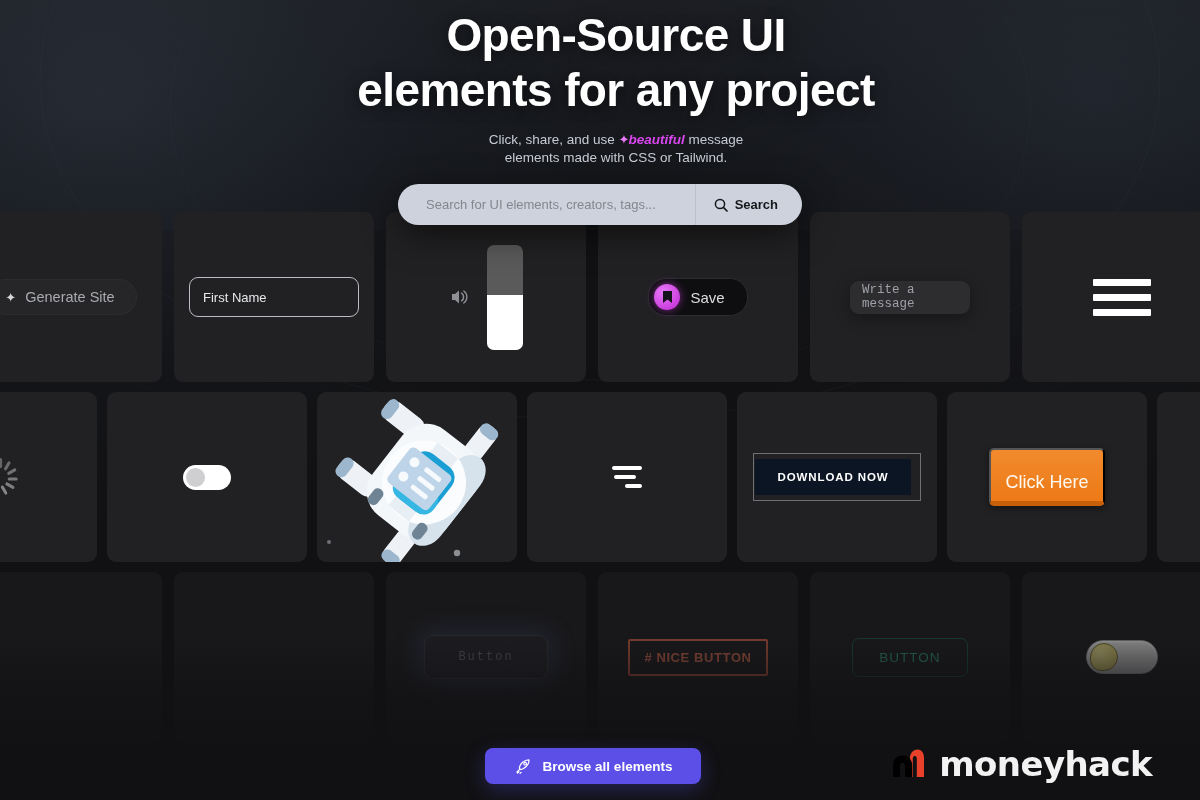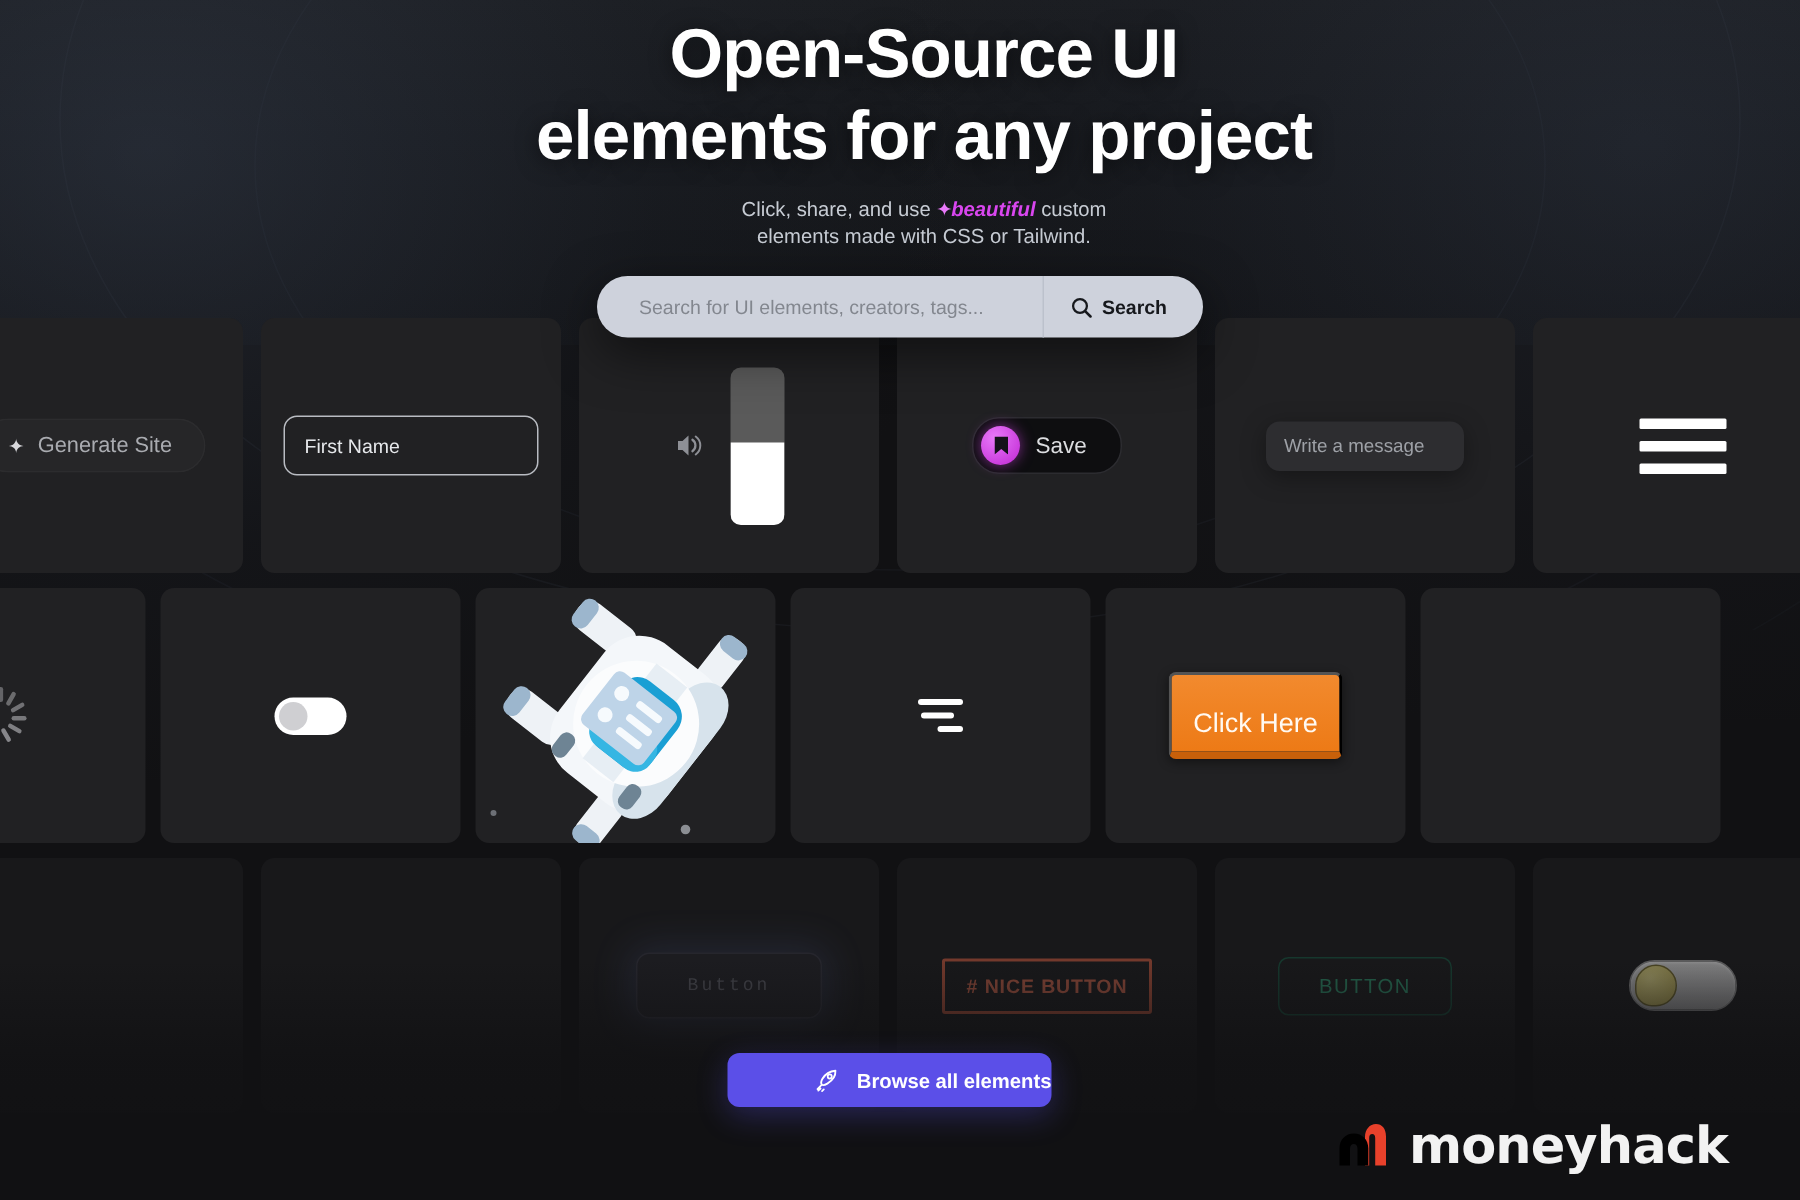--- a/index.html
+++ b/index.html
@@ -124,24 +124,25 @@
   .save-knob{
     width:26px; height:26px; border-radius:50%;
     background:radial-gradient(circle at 35% 30%, #e879f9, #c026d3);
     display:flex; align-items:center; justify-content:center;
     box-shadow:0 0 9px rgba(217,70,239,.55);
   }
   .save-label{ color:#dcdde0; font-size:15px; }
 
   
   .msgbox{
-    width:132px; height:33px; background:#2d2d30; border-radius:9px;
+    width:120px; height:33px; background:#2d2d30; border-radius:9px;
     display:flex; align-items:center; padding-left:12px;
     color:#9ea1a7; font-size:12.5px;
     box-shadow:0 4px 16px rgba(0,0,0,.35);
+    font-family:Liberation Mono, monospace;
   }
 
   
   .burger{ display:flex; flex-direction:column; gap:8px; }
   .burger span{ display:block; width:58px; height:7px; background:#fff; border-radius:1px; }
 
   
   .spinner{ position:relative; width:40px; height:40px; }
   .spinner i{
     position:absolute; left:50%; top:50%; width:3.4px; height:10px;
@@ -210,22 +211,22 @@
     box-shadow:inset 0 1px 2px rgba(255,255,255,.45);
   }
   .gold-toggle .knob{
     width:28px; height:28px; border-radius:50% 50% 50% 40%;
     background:radial-gradient(circle at 35% 32%, #d8cf86, #b3a551);
     border:1px solid #6f6730;
   }
 
   
   .browse-btn{
-    position:absolute; left:485px; top:702px; z-index:10;
-    display:flex; align-items:center; justify-content:flex-end; gap:11px;
+    position:absolute; left:485px; top:748px; z-index:10;
+    display:flex; align-items:center; justify-content:center; gap:11px;
     width:216px; height:36px; border-radius:8px; border:none; cursor:pointer;
     background:#5b4fe8; color:#ffffff; font-size:13.5px; font-weight:600;
     font-family:"Liberation Sans", sans-serif;
     box-shadow:0 6px 20px rgba(91,79,232,.30);
   }
   .brand{
     position:absolute; right:48px; top:744px; z-index:10;
     display:flex; align-items:center; gap:9px;
   }
   .brand-word{
@@ -250,21 +251,21 @@
     </g>
   </svg>
 
   <div class="hero">
     <h1>
       <span>Open-Source UI</span>
       <span class="l2">elements for any project</span>
     </h1>
     <div class="hero-sub">
       <div>
-        <span>Click, share, and use </span><span class="sparkle">✦</span><span class="beautiful">beautiful</span><span> custom</span>
+        <span>Click, share, and use </span><span class="sparkle">✦</span><span class="beautiful">beautiful</span><span> message</span>
       </div>
       <div>elements made with CSS or Tailwind.</div>
     </div>
   </div>
 
   <div class="gallery">
 
     <div class="row" id="row1">
 
       <div class="card">
@@ -378,20 +379,25 @@
       </div>
 
       <div class="card">
         <div class="bars">
           <span></span>
           <span></span>
           <span></span>
         </div>
       </div>
 
+      <div class="card">
+        <div class="dl-frame">
+          <button class="dl-btn">DOWNLOAD NOW</button>
+        </div>
+      </div>
 
       <div class="card">
         <button class="click-here">Click Here</button>
       </div>
 
       <div class="card"></div>
     </div>
 
     <div class="row" id="row3">
       <div class="card"></div>

